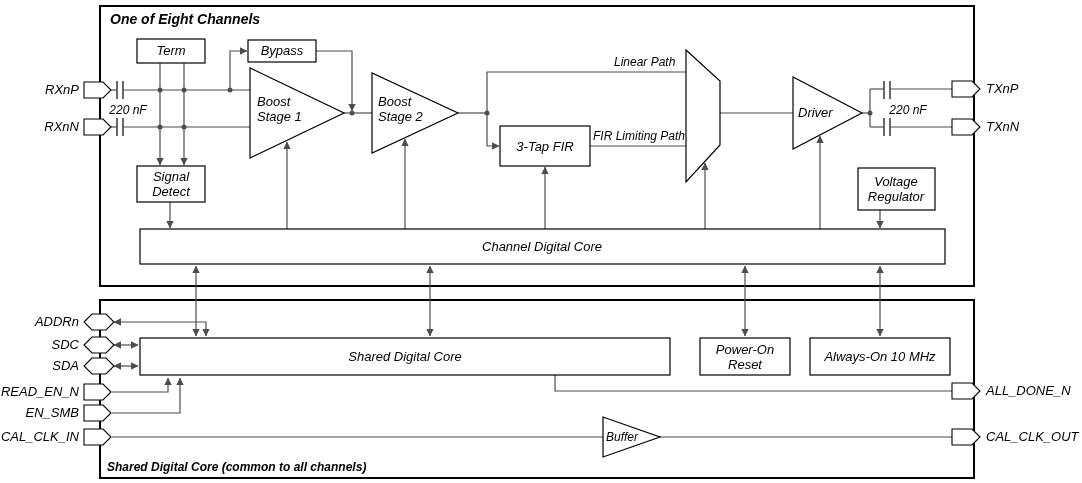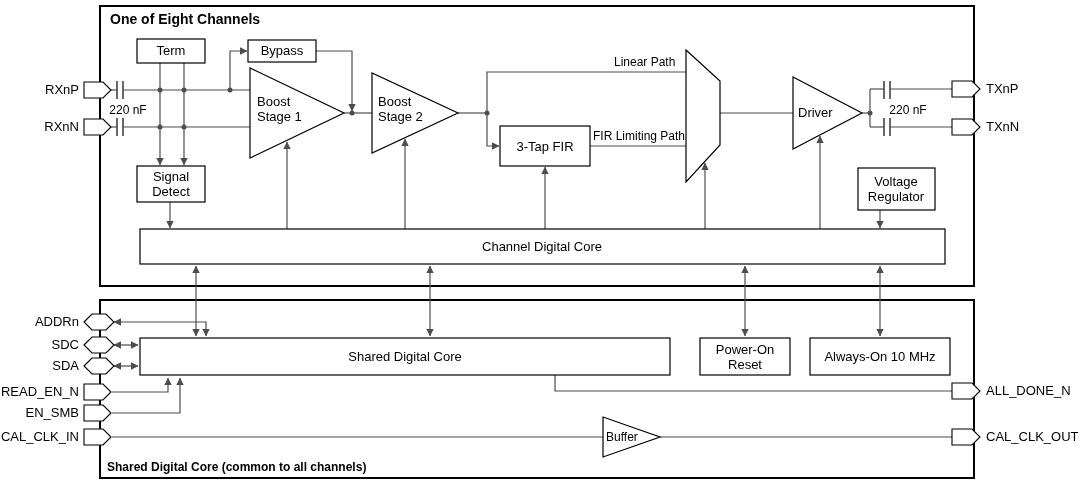--- a/index.html
+++ b/index.html
@@ -1,16 +1,16 @@
 <!DOCTYPE html>
 <html><head>
 <meta charset="utf-8">
 <style>
   html,body{margin:0;padding:0;background:#ffffff;}
-  .diagram-wrap{width:998px;height:483px;position:relative;background:#ffffff;}
+  .diagram-wrap{width:998px;height:483px;position:relative;background:#ffffff;font-style:italic;}
   svg{display:block;}
   svg text{font-family:"Liberation Sans",sans-serif;fill:#000;}
   .wire{stroke:#4d4d4d;stroke-width:1.2;fill:none;}
   .plate{stroke:#4d4d4d;stroke-width:1.7;}
   .box{fill:#ffffff;stroke:#000000;stroke-width:1.2;}
   .shape{fill:#ffffff;stroke:#000000;stroke-width:1.2;}
   .outer{fill:none;stroke:#000000;stroke-width:2;}
   .port{fill:#ffffff;stroke:#000000;stroke-width:1.1;}
   .dot{fill:#4d4d4d;stroke:none;}
   .lbl{font-size:13px;}

